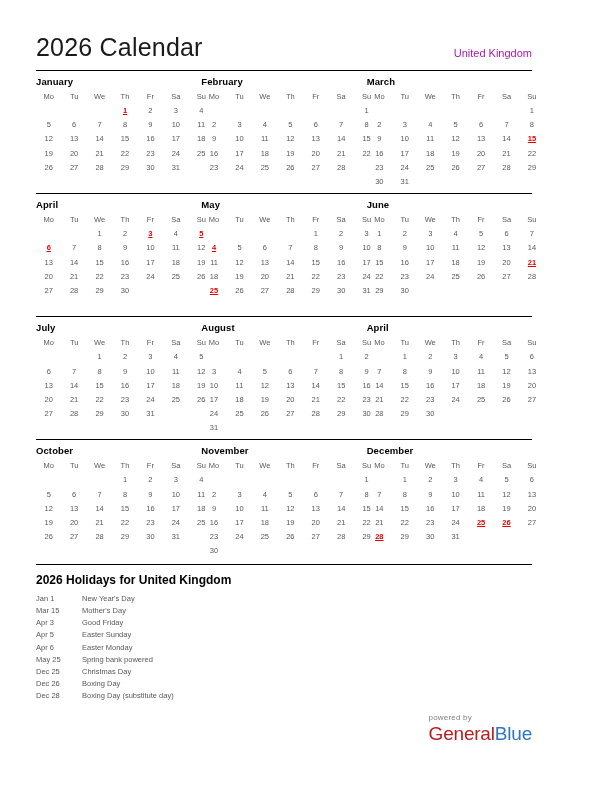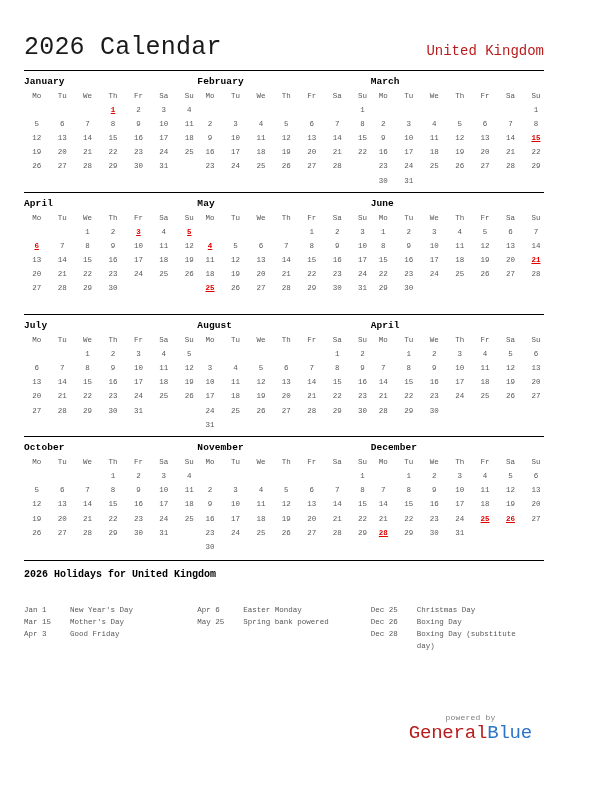--- a/index.html
+++ b/index.html
@@ -12,43 +12,42 @@
     background: #ffffff;
     font-family: "Liberation Sans", sans-serif;
     color: #000000;
     overflow: hidden;
   }
   .page {
     position: relative;
     width: 568px;
     height: 792px;
     box-sizing: border-box;
-    padding: 0 24px;
-    font-family: Liberation Mono, monospace;
+    padding: 0 36px;
   }
 
   
   .header {
     display: flex;
     align-items: flex-end;
     justify-content: space-between;
     padding-top: 34px;
     padding-bottom: 8px;
   }
   .cal-title {
     font-size: 25px;
     font-weight: 400;
     color: #1a1a1a;
     letter-spacing: 0.2px;
     line-height: 1.1;
   }
   .cal-country {
-    font-size: 14px;
+    font-size: 11px;
     font-weight: 400;
-    color: #b91c1c;
+    color: #a21caf;
     padding-bottom: 3px;
   }
 
   
   .months-row {
     display: flex;
     border-top: 1px solid #000000;
     padding-top: 5px;
     padding-bottom: 4px;
   }
@@ -93,27 +92,28 @@
     color: transparent;
   }
 
   
   .holidays {
     border-top: 1px solid #000000;
     padding-top: 8px;
     margin-top: 2px;
   }
   .holidays-title {
-    font-size: 10px;
+    font-size: 12px;
     font-weight: bold;
     color: #000000;
-    margin-bottom: 24px;
+    margin-bottom: 6px;
   }
   .holidays-cols {
     display: flex;
+    flex-direction: column;
   }
   .holiday-col {
     width: 33.333%;
     box-sizing: border-box;
     padding-right: 6px;
   }
   .holiday-item {
     display: flex;
     font-size: 7.5px;
     color: #595959;
@@ -125,21 +125,21 @@
   }
   .holiday-name {
     flex: 1 1 auto;
   }
 
   
   .footer {
     position: absolute;
     right: 36px;
     bottom: 48px;
-    text-align: center;
+    text-align: left;
   }
   .powered-by {
     font-size: 8px;
     color: #808080;
     line-height: 1.2;
     margin-bottom: 1px;
     letter-spacing: 0.2px;
   }
   .brand {
     font-size: 19px;
@@ -1043,20 +1043,24 @@
             <div class="holiday-name">New Year's Day</div>
           </div>
           <div class="holiday-item">
             <div class="holiday-date">Mar 15</div>
             <div class="holiday-name">Mother's Day</div>
           </div>
           <div class="holiday-item">
             <div class="holiday-date">Apr 3</div>
             <div class="holiday-name">Good Friday</div>
           </div>
+          <div class="holiday-item">
+            <div class="holiday-date">Apr 5</div>
+            <div class="holiday-name">Easter Sunday</div>
+          </div>
         </div>
         <div class="holiday-col">
           <div class="holiday-item">
             <div class="holiday-date">Apr 6</div>
             <div class="holiday-name">Easter Monday</div>
           </div>
           <div class="holiday-item">
             <div class="holiday-date">May 25</div>
             <div class="holiday-name">Spring bank powered</div>
           </div>

